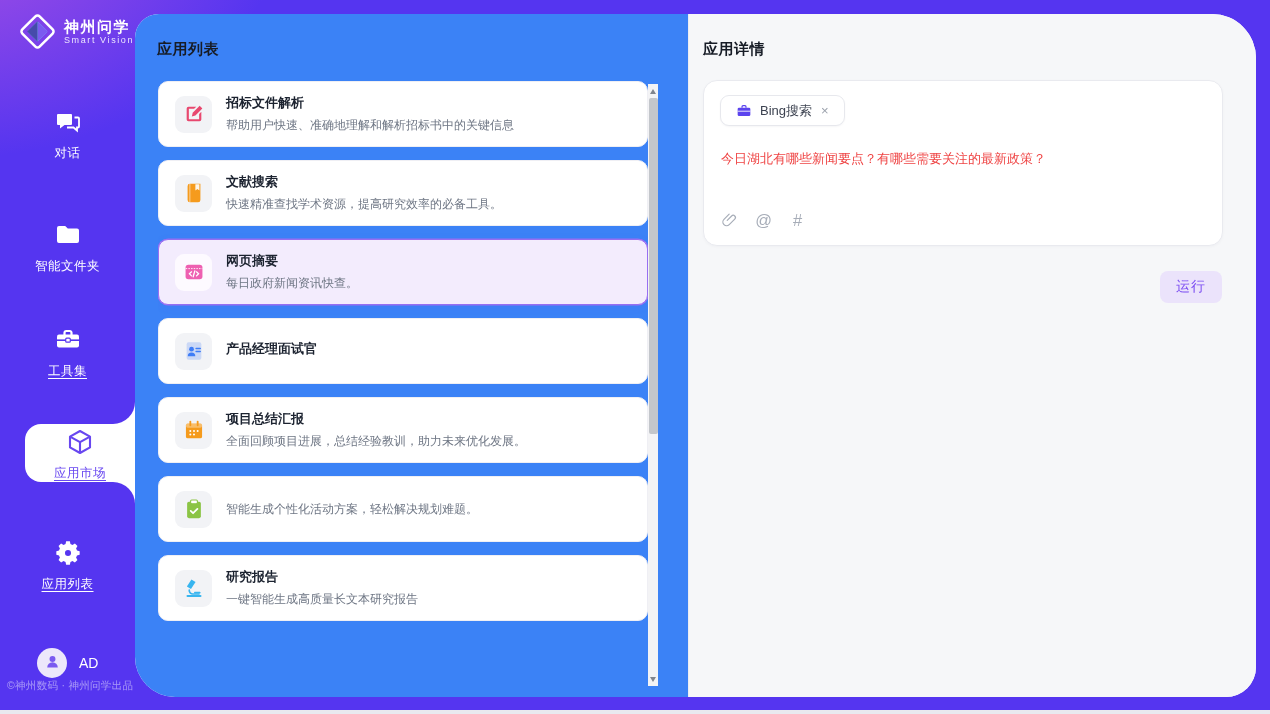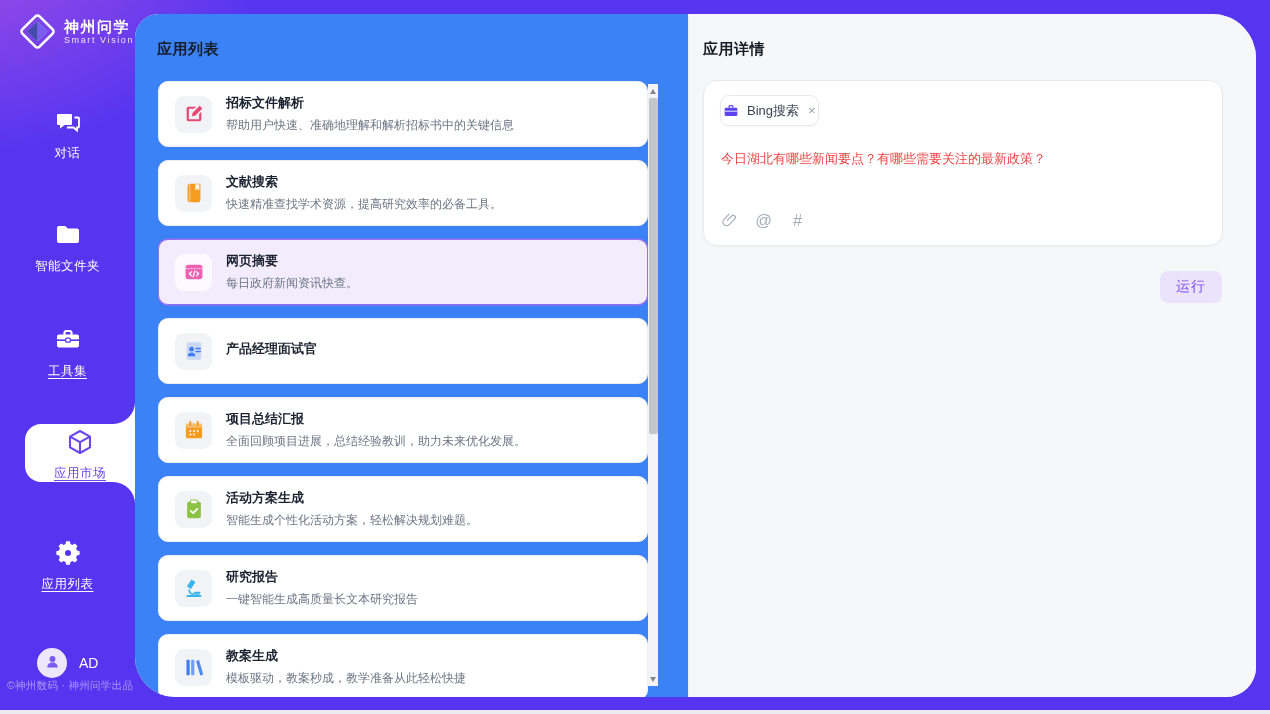--- a/index.html
+++ b/index.html
@@ -81,21 +81,21 @@
   
   .detail-panel{ flex:1; background:#f6f7f9; border-left:1px solid #ececf1; position:relative; }
   .detail-panel .panel-title{ left:14px; }
   .composer{
     position:absolute; left:14px; top:66px; width:520px; height:166px;
     background:#fff; border:1px solid #e9eaef; border-radius:14px;
     box-shadow:0 1px 3px rgba(30,30,60,0.03);
   }
   .tool-tag{
     position:absolute; left:16px; top:14px; height:31px; display:inline-flex; align-items:center; gap:8px;
-    padding:0 2px; background:#fff; border:1px solid #e7e8ed; border-radius:9px;
+    padding:0 15px; background:#fff; border:1px solid #e7e8ed; border-radius:9px;
     font-size:13px; color:#3c4250; box-shadow:0 1px 2px rgba(30,30,60,0.04); cursor:default;
   }
   .tool-tag svg{ width:16px; height:16px; }
   .tag-close{ color:#9aa0ab; font-size:13px; margin-left:1px; cursor:pointer; line-height:1;}
   .query-text{ position:absolute; left:17px; top:68px; right:22px; font-size:13px; color:#ef4444; line-height:19px; cursor:text;}
   .composer-icons{ position:absolute; left:17px; bottom:16px; display:flex; align-items:center; gap:17px; color:#a7adb8; }
   .composer-icons .tool-icon{ display:flex; align-items:center; justify-content:center; width:17px; height:17px; cursor:pointer; }
   .composer-icons svg{ width:17px; height:17px; }
   .composer-icons .glyph{ font-size:16.5px; line-height:17px; font-family:"Liberation Sans","DejaVu Sans",sans-serif; }
   .run-btn{
@@ -284,53 +284,37 @@
     <span class="app-icon">
               <span class="icon-slot" style="color: rgb(139, 196, 69); display: flex;">
                 <svg viewBox="0 0 24 24">
                   <rect x="4.5" y="4" width="15" height="18" rx="2" fill="currentColor"></rect>
                   <rect x="8.3" y="2.2" width="7.4" height="4" rx="1.2" fill="#fff" stroke="currentColor" stroke-width="1.2"></rect>
                   <path d="M8.4 14l2.6 2.6 4.7-4.7" stroke="#fff" stroke-width="1.9" fill="none" stroke-linecap="round" stroke-linejoin="round"></path>
                 </svg>
               </span>
             </span>
     <span class="app-texts">
-      <div class="app-title">活动方案生成</div>
       <div class="app-desc">智能生成个性化活动方案，轻松解决规划难题。</div>
     </span>
   </div>
           <div class="app-card">
     <span class="app-icon">
               <span class="icon-slot" style="color: rgb(56, 181, 239); display: flex;">
                 <svg viewBox="0 0 24 24" fill="currentColor">
                   <path d="M9.2 2.6l4.5 2.8-5 7.8-4.5-2.8z"></path>
                   <path d="M6.8 14.2c-.2 2.4 1.6 4.3 4 4.3H17.5" stroke="currentColor" stroke-width="1.8" fill="none" stroke-linecap="round"></path>
                   <rect x="3.8" y="19.6" width="16.4" height="2.2" rx="1.1"></rect>
                   <rect x="12" y="16.2" width="7.2" height="1.7" rx="0.85"></rect>
                 </svg>
               </span>
             </span>
     <span class="app-texts">
       <div class="app-title">研究报告</div>
       <div class="app-desc">一键智能生成高质量长文本研究报告</div>
-    </span>
-  </div>
-          <div class="app-card">
-    <span class="app-icon">
-              <span class="icon-slot" style="color: rgb(63, 125, 246); display: flex;">
-                <svg viewBox="0 0 24 24" fill="currentColor">
-                  <rect x="3.8" y="4" width="3.5" height="17" rx="0.9"></rect>
-                  <rect x="8.9" y="4" width="3.5" height="17" rx="0.9" opacity="0.72"></rect>
-                  <path d="M14.2 5.4l3.3-1 4.6 15.8-3.3 1z" opacity="0.9"></path>
-                </svg>
-              </span>
-            </span>
-    <span class="app-texts">
-      <div class="app-title">教案生成</div>
-      <div class="app-desc">模板驱动，教案秒成，教学准备从此轻松快捷</div>
     </span>
   </div>
         </div>
       <div class="scrollbar">
         <span class="scroll-arrow up">
             <span class="tri-up"></span>
           </span>
         <span class="scroll-thumb"></span>
         <span class="scroll-arrow down">
             <span class="tri-down"></span>

